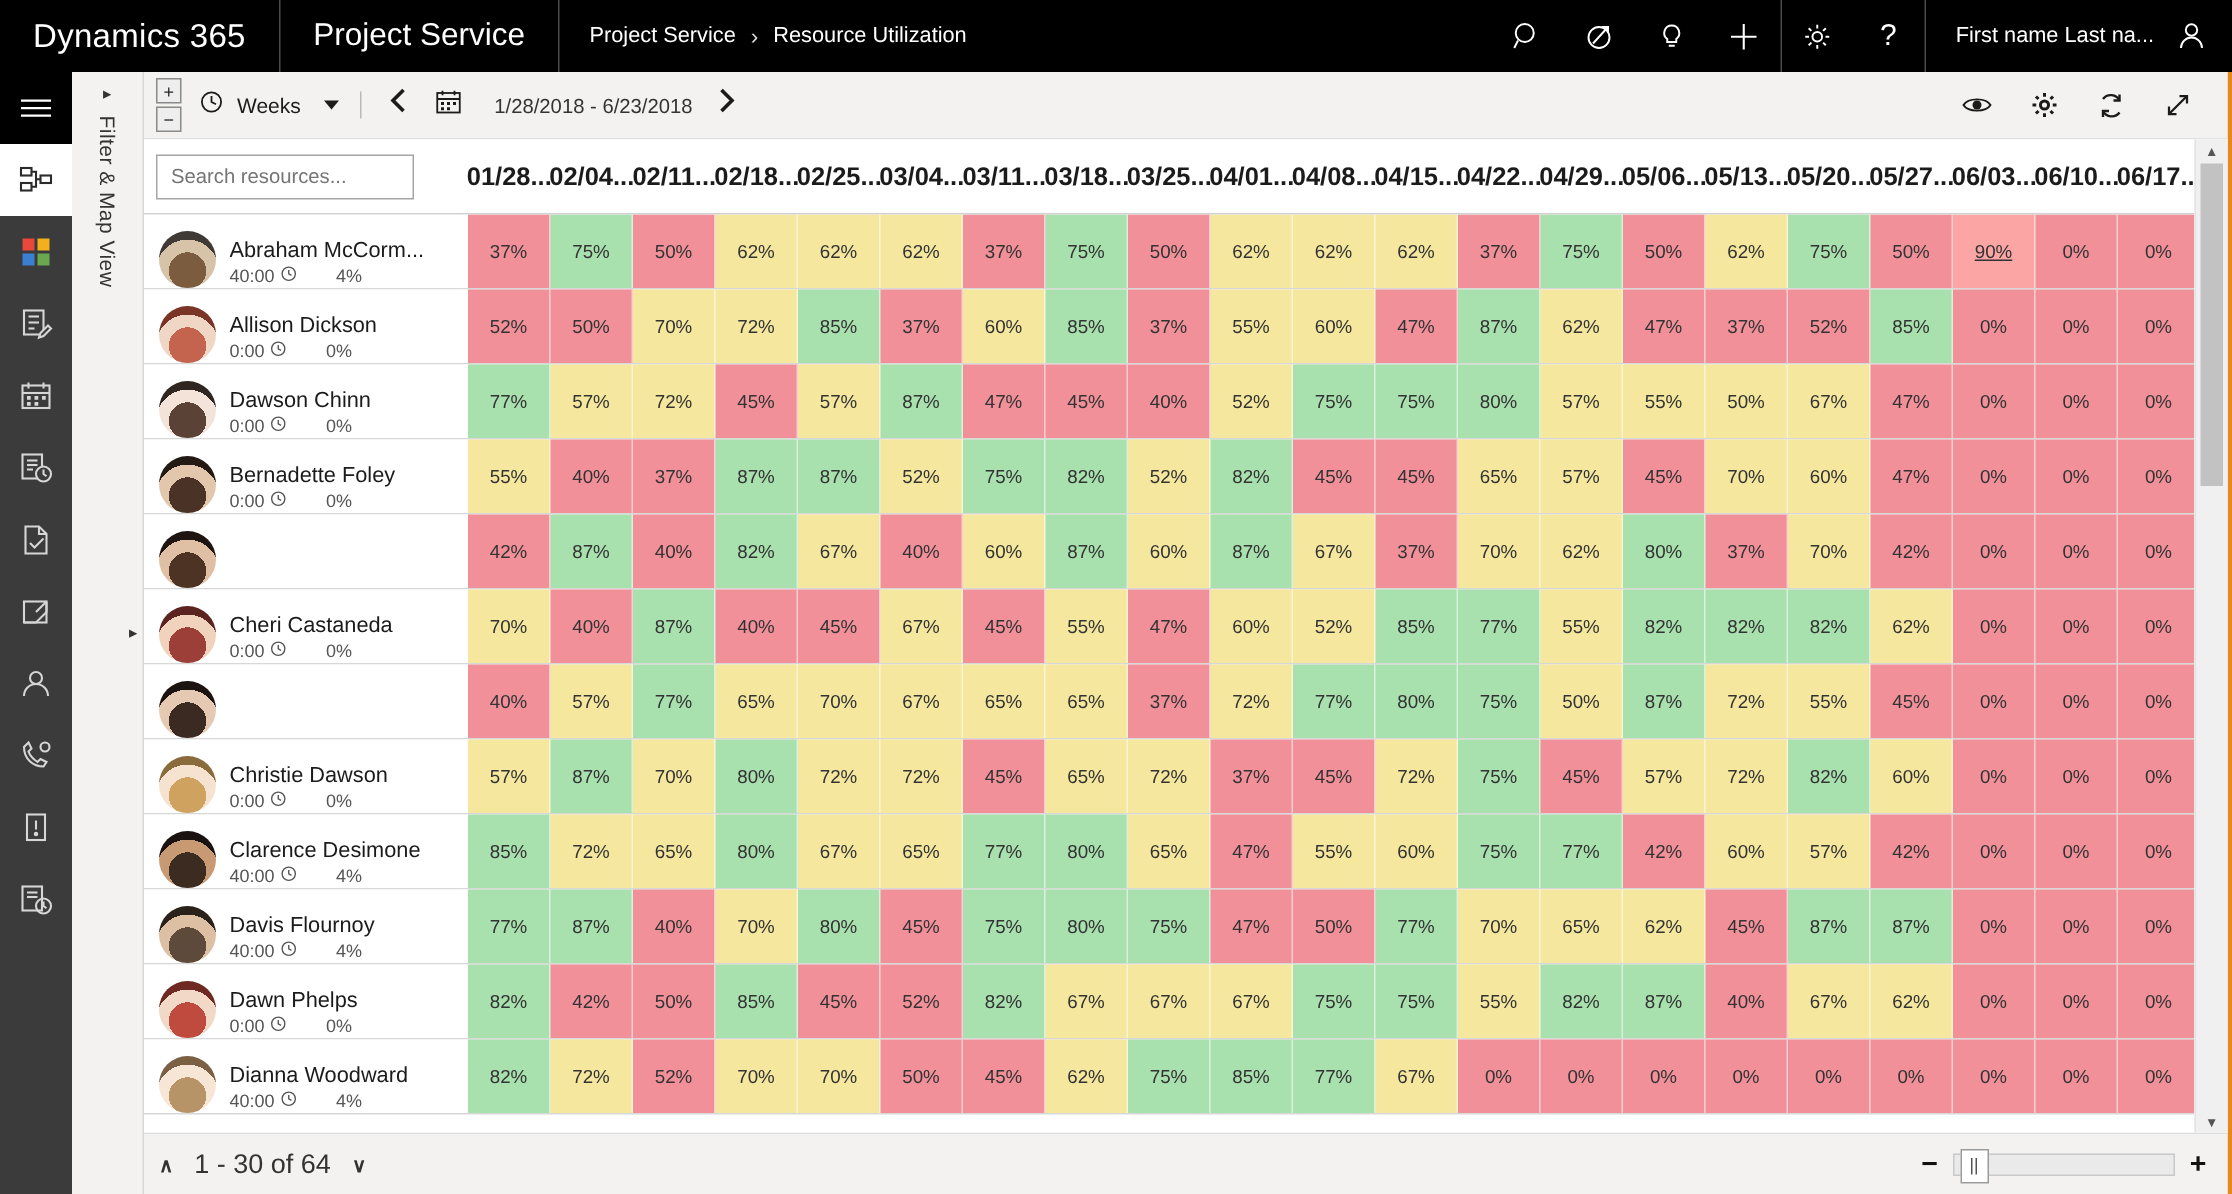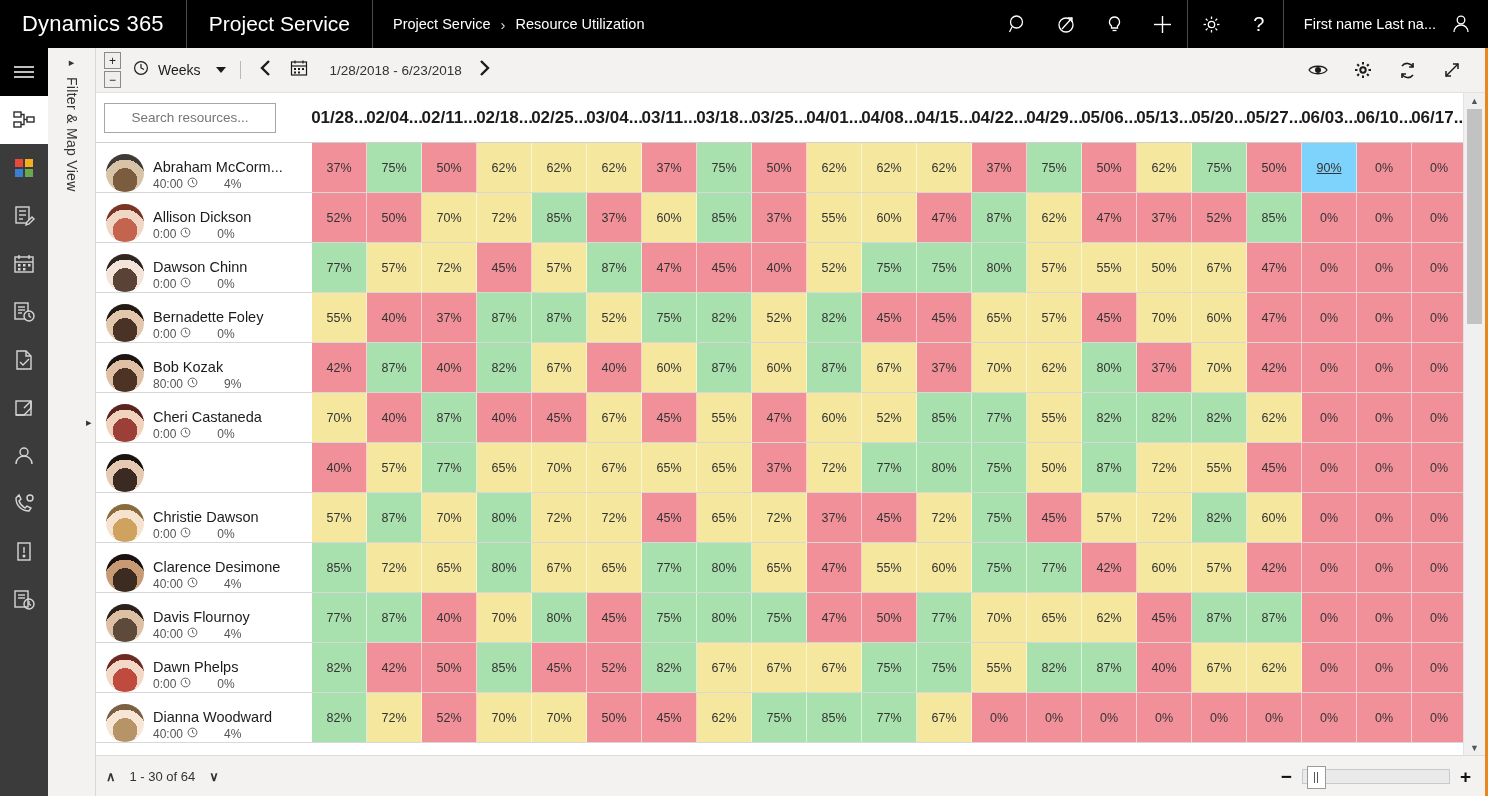--- a/index.html
+++ b/index.html
@@ -112,21 +112,20 @@
     border-bottom: 1px solid #d0d0d0; background: #fff;
   }
   .ghead-left {
     width: 216px; flex: 0 0 216px; display: flex; align-items: center;
     padding-left: 8px; height: 100%;
   }
   .searchbox {
     width: 172px; height: 30px; border: 1px solid #a6a6a6; background: #fff;
     font-size: 13.5px; color: #777; padding: 0 9px; outline: none;
     font-family: "Liberation Sans", sans-serif;
-    text-align: center;
   }
   .ghead-cols { display: flex; flex: 1 1 auto; height: 100%; }
   .colhead {
     width: 55px; flex: 0 0 55px; display: flex; align-items: center; justify-content: center;
     font-size: 17px; color: #1b1b1b; font-weight: 600;
   }
 
   .gbody { flex: 1 1 auto; min-height: 0; overflow: hidden; position: relative; }
   .grow { display: flex; height: 50px; border-bottom: 1px solid #d8d8d8; }
   .rowleft {
@@ -164,21 +163,21 @@
   }
   .vs-bot { position: absolute; bottom: 2px; font-size: 9px; color: #555; cursor: pointer; }
 
   
   .footer {
     height: 41px; flex: 0 0 41px; background: #f3f2f1; border-top: 1px solid #dcdcdc;
     display: flex; align-items: center; padding: 0 14px 0 10px;
   }
   .pager { display: flex; align-items: center; gap: 14px; }
   .pg-ic { font-size: 13px; color: #333; cursor: pointer; font-weight: bold; }
-  .pg-txt { font-size: 13px; color: #333; }
+  .pg-txt { font-size: 18px; color: #333; }
   .foot-spacer { flex: 1 1 auto; }
   .zoomctl { display: flex; align-items: center; gap: 10px; }
   .zsign { font-size: 19px; font-weight: bold; color: #111; cursor: pointer; line-height: 1; }
   .ztrack {
     width: 148px; height: 15px; background: #eaeaea; border: 1px solid #c9c9c9;
     position: relative; cursor: pointer;
   }
   .zthumb {
     position: absolute; left: 4px; top: -4px; width: 19px; height: 23px;
     background: #fff; border: 1px solid #9a9a9a;
@@ -531,21 +530,21 @@
                   <div class="cell" style="background: rgb(242, 144, 154);">50%</div>
                   <div class="cell" style="background: rgb(245, 231, 158);">62%</div>
                   <div class="cell" style="background: rgb(245, 231, 158);">62%</div>
                   <div class="cell" style="background: rgb(245, 231, 158);">62%</div>
                   <div class="cell" style="background: rgb(242, 144, 154);">37%</div>
                   <div class="cell" style="background: rgb(168, 224, 174);">75%</div>
                   <div class="cell" style="background: rgb(242, 144, 154);">50%</div>
                   <div class="cell" style="background: rgb(245, 231, 158);">62%</div>
                   <div class="cell" style="background: rgb(168, 224, 174);">75%</div>
                   <div class="cell" style="background: rgb(242, 144, 154);">50%</div>
-                  <div class="cell" style="background: #7dd3fc; text-decoration: underline;">90%</div>
+                  <div class="cell" style="background: #fca5a5; text-decoration: underline;">90%</div>
                   <div class="cell" style="background: rgb(242, 144, 154);">0%</div>
                   <div class="cell" style="background: rgb(242, 144, 154);">0%</div>
                 </div>
               </div>
               <div class="grow">
                 <div class="rowleft">
                   <div class="avatar" style="background: radial-gradient(circle at 50% 70%, rgb(196, 100, 78) 0px, rgb(196, 100, 78) 38%, rgb(240, 214, 196) 38%, rgb(240, 214, 196) 64%, rgb(122, 53, 38) 64%, rgb(122, 53, 38) 100%);"></div>
                   <div class="rl-txt">
                     <div class="rl-name">Allison Dickson</div>
                     <div class="rl-sub">
@@ -656,31 +655,20 @@
                   <div class="cell" style="background: rgb(245, 231, 158);">60%</div>
                   <div class="cell" style="background: rgb(242, 144, 154);">47%</div>
                   <div class="cell" style="background: rgb(242, 144, 154);">0%</div>
                   <div class="cell" style="background: rgb(242, 144, 154);">0%</div>
                   <div class="cell" style="background: rgb(242, 144, 154);">0%</div>
                 </div>
               </div>
               <div class="grow">
                 <div class="rowleft">
                   <div class="avatar" style="background: radial-gradient(circle at 50% 70%, rgb(76, 51, 36) 0px, rgb(76, 51, 36) 38%, rgb(224, 192, 164) 38%, rgb(224, 192, 164) 64%, rgb(30, 21, 17) 64%, rgb(30, 21, 17) 100%);"></div>
-                  <div class="rl-txt">
-                    <div class="rl-name">Bob Kozak</div>
-                    <div class="rl-sub">
-                      <span>80:00</span>
-                      <span><svg width="11" height="11" viewBox="0 0 12 12">
-                          <circle cx="6" cy="6" r="4.8" fill="none" stroke="#555" stroke-width="1"></circle>
-                          <polyline points="6,3.2 6,6 8,7.2" fill="none" stroke="#555" stroke-width="1"></polyline>
-                        </svg></span>
-                      <span class="rl-pct">9%</span>
-                    </div>
-                  </div>
                 </div>
                 <div class="rowcells">
                   <div class="cell" style="background: rgb(242, 144, 154);">42%</div>
                   <div class="cell" style="background: rgb(168, 224, 174);">87%</div>
                   <div class="cell" style="background: rgb(242, 144, 154);">40%</div>
                   <div class="cell" style="background: rgb(168, 224, 174);">82%</div>
                   <div class="cell" style="background: rgb(245, 231, 158);">67%</div>
                   <div class="cell" style="background: rgb(242, 144, 154);">40%</div>
                   <div class="cell" style="background: rgb(245, 231, 158);">60%</div>
                   <div class="cell" style="background: rgb(168, 224, 174);">87%</div>

